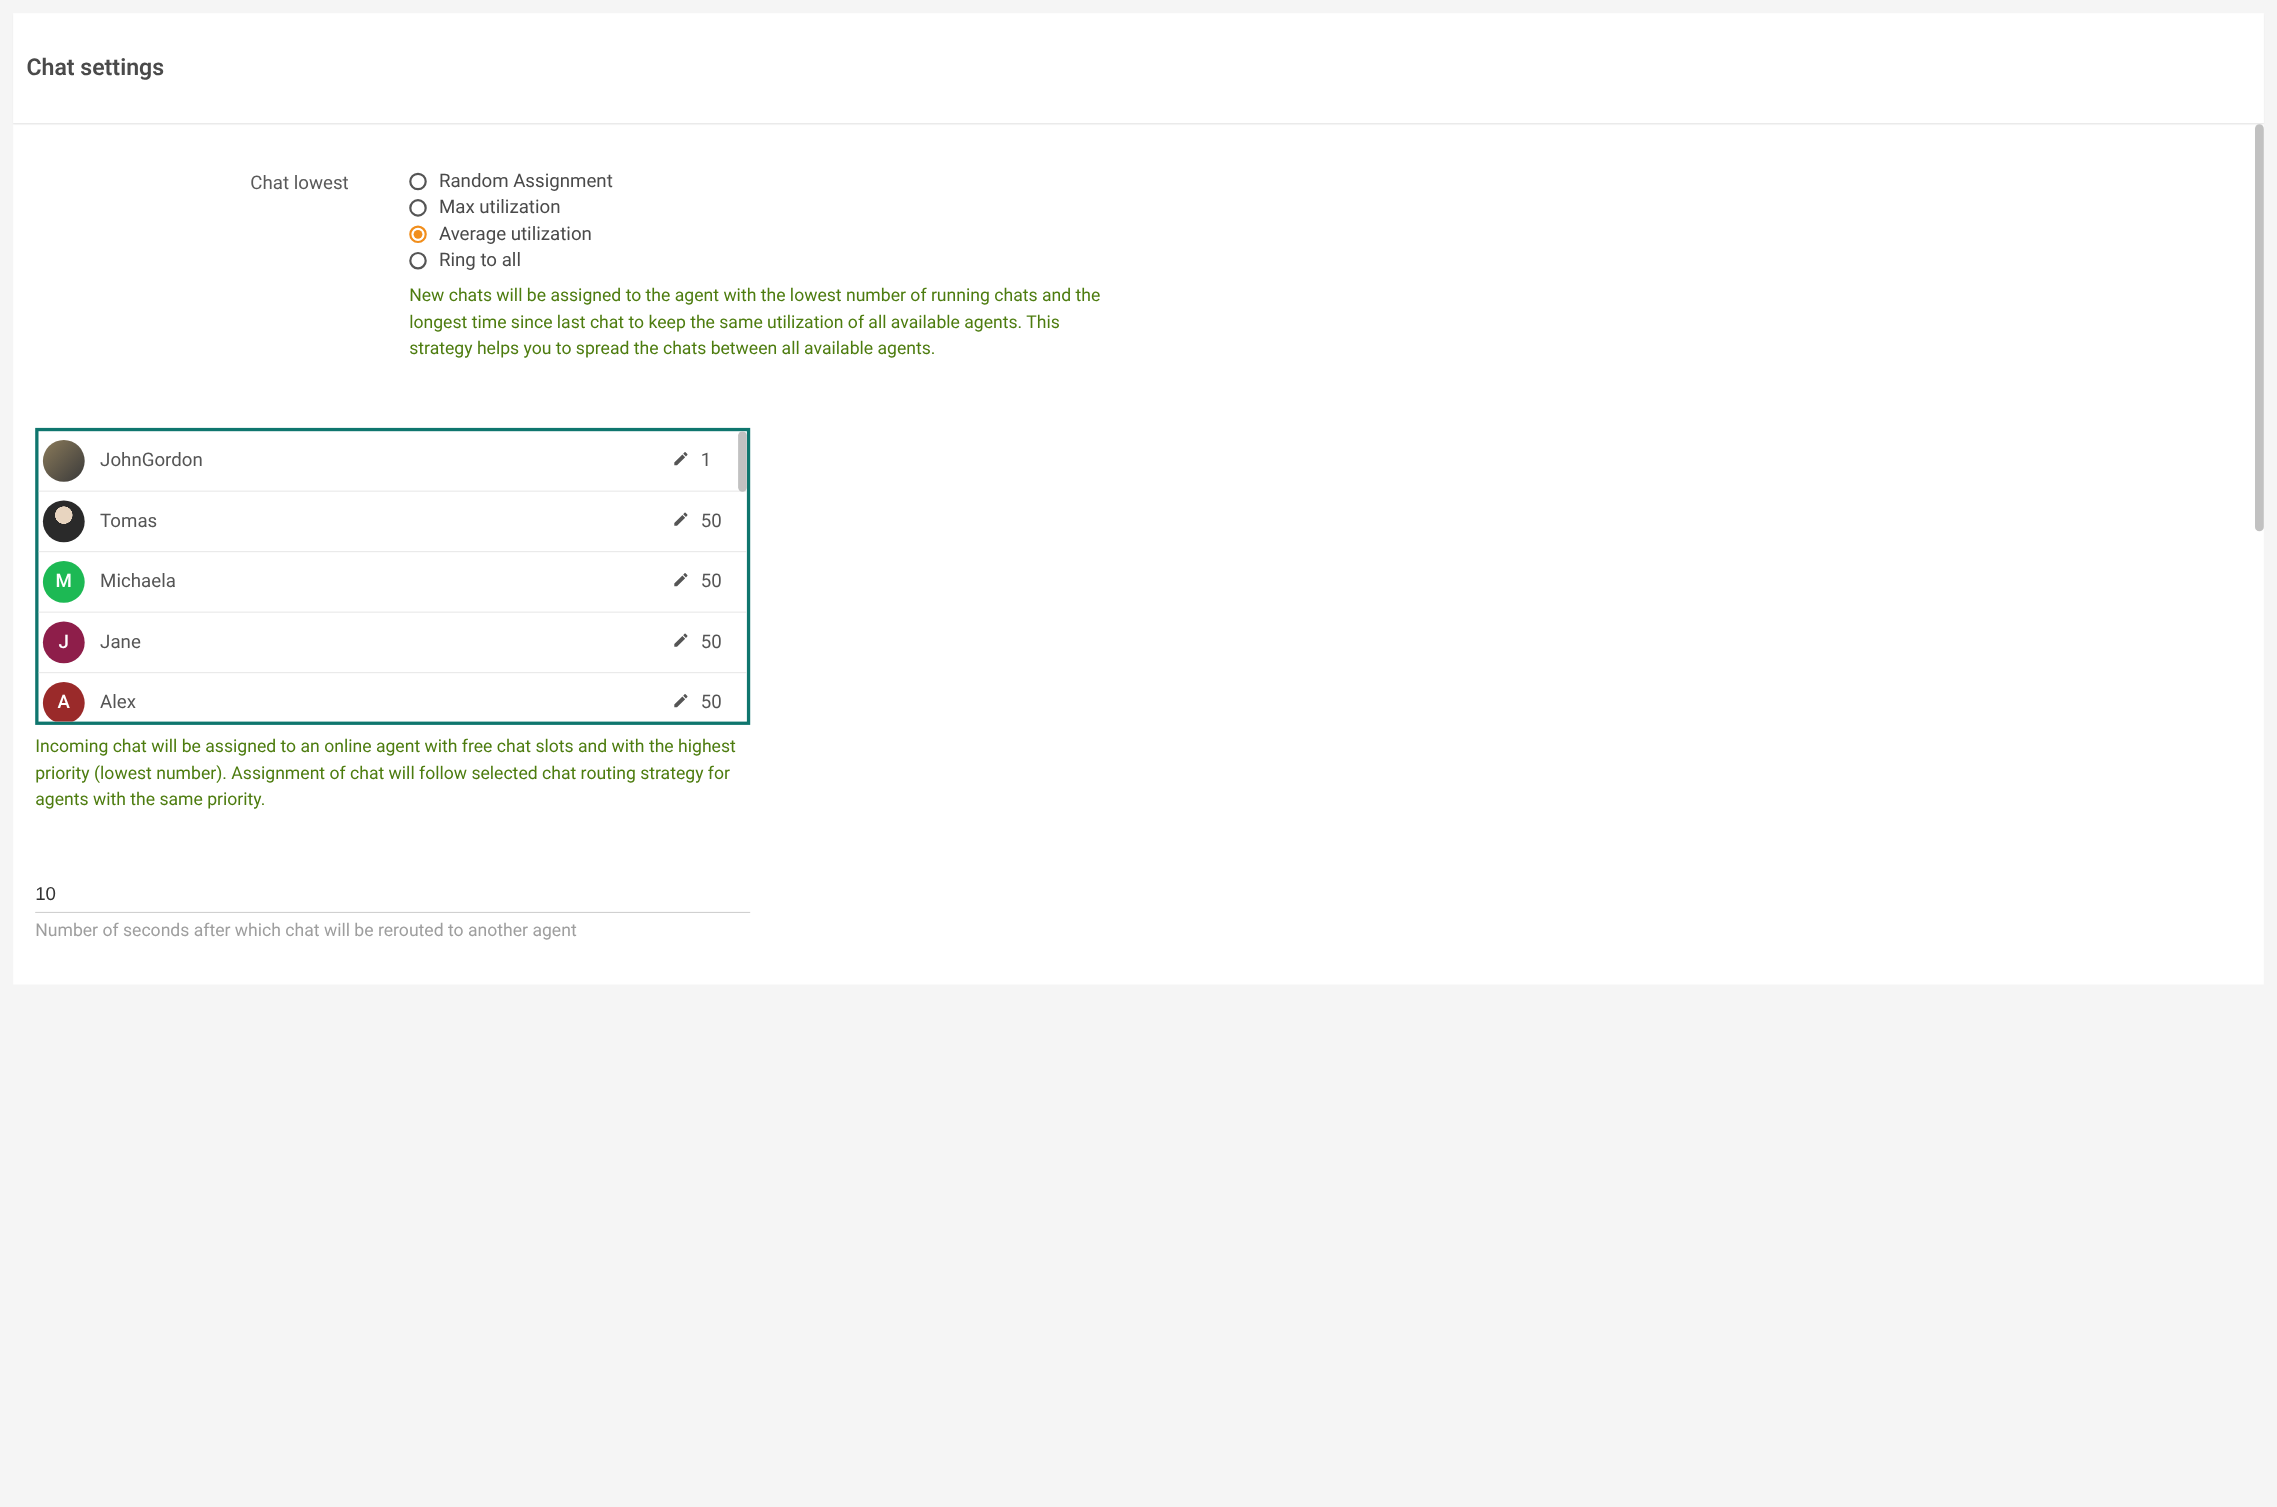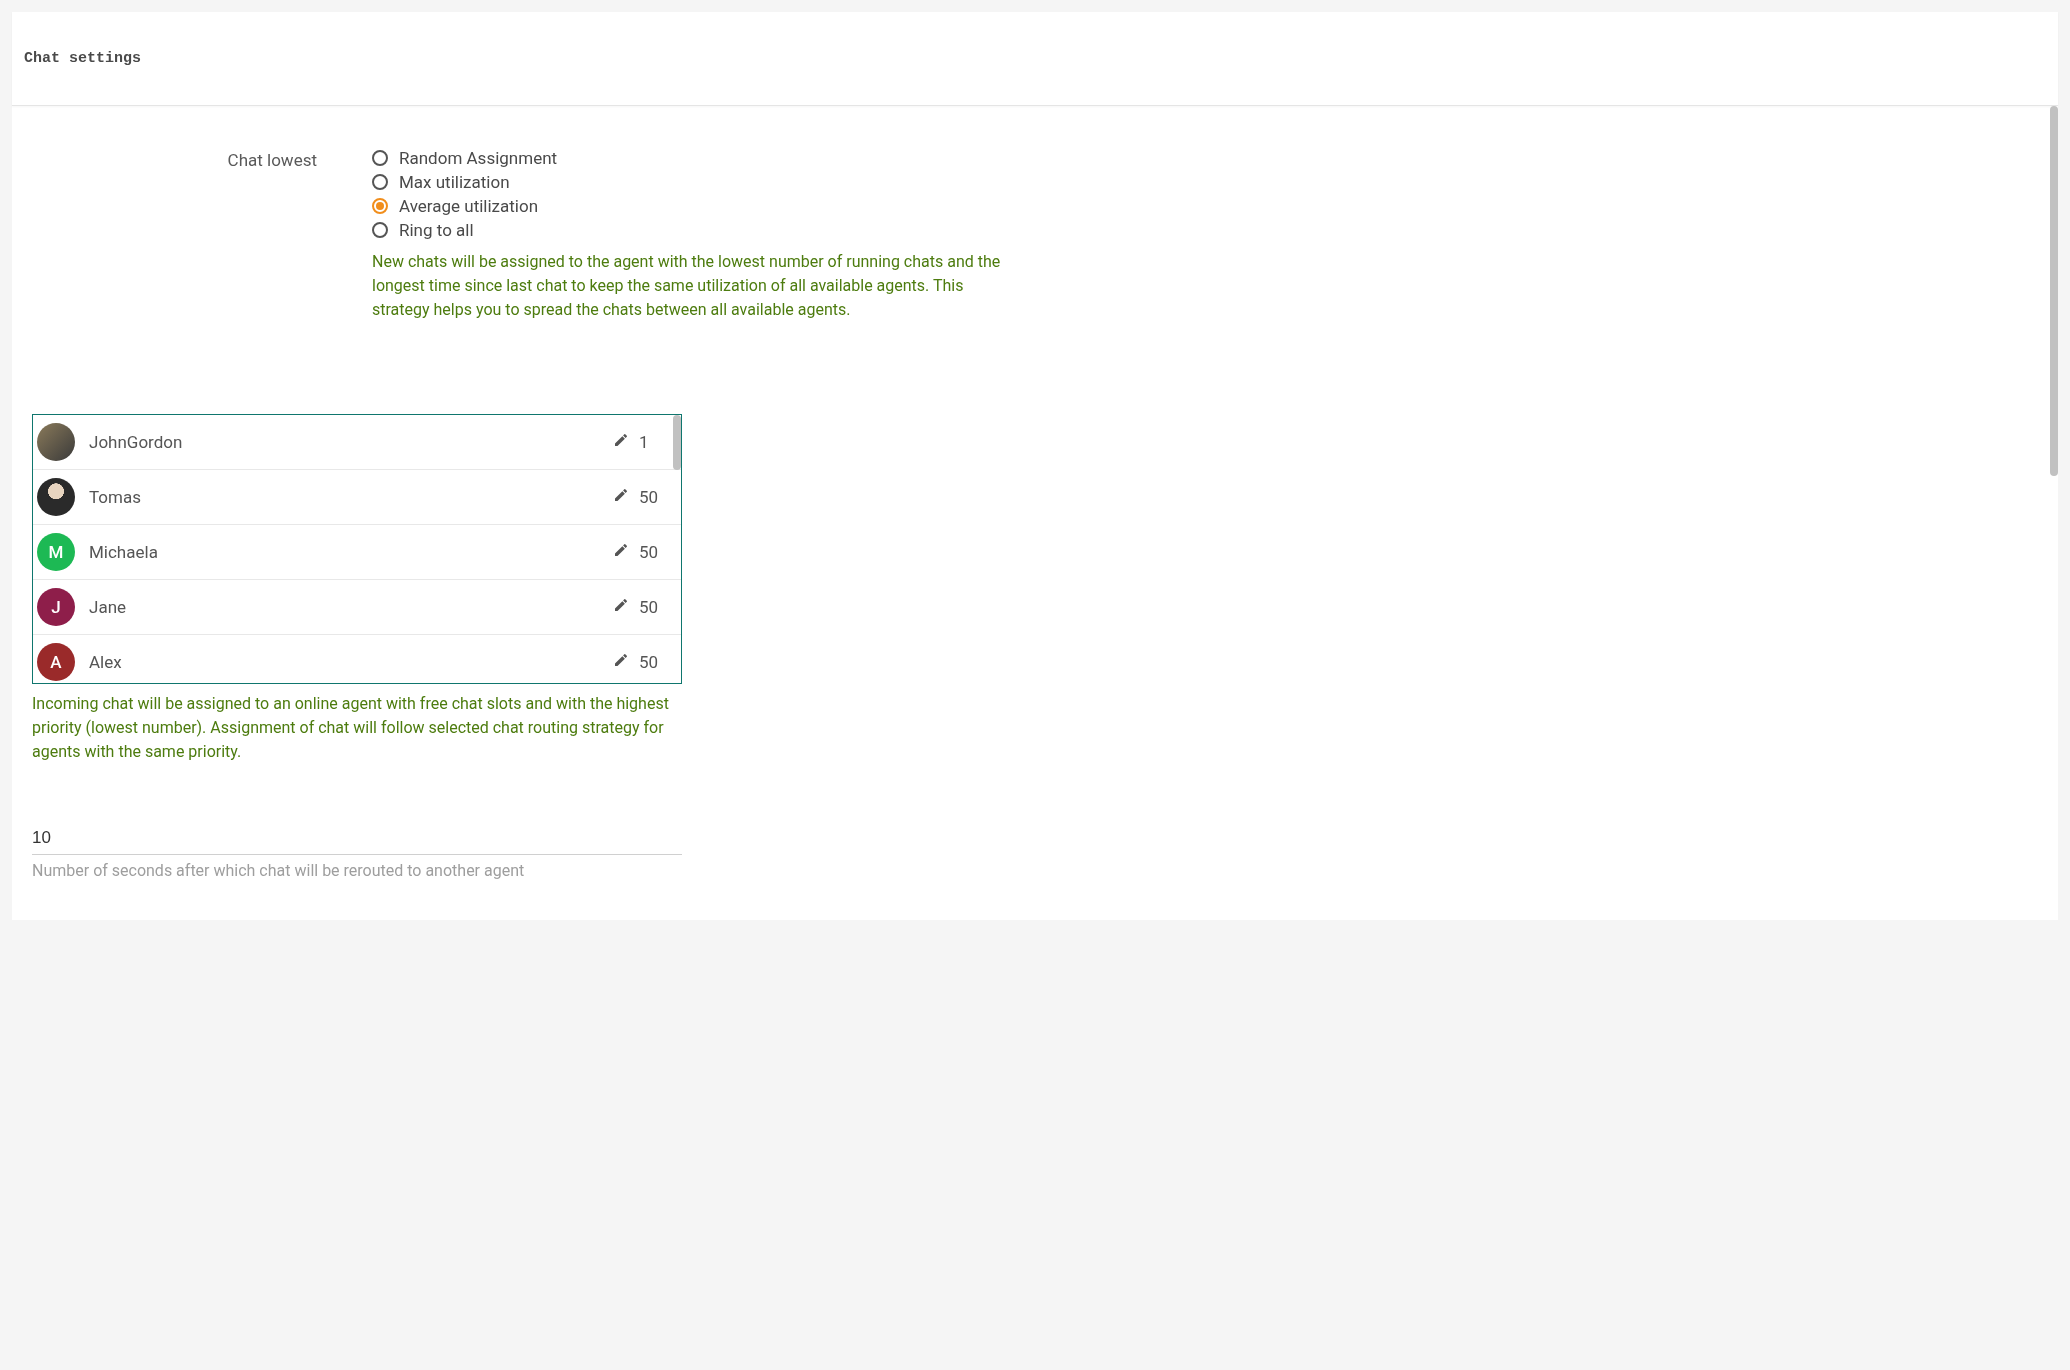--- a/index.html
+++ b/index.html
@@ -18,24 +18,23 @@
       background: #fff;
       min-height: 870px;
       position: relative;
     }
     .header {
       padding: 38px 12px 38px 12px;
       border-bottom: 1px solid #e5e5e5;
       box-shadow: 0 1px 2px rgba(0,0,0,0.04);
     }
     .header h1 {
-      font-size: 15px;
+      font-size: 21px;
       font-weight: 600;
       color: #4a4a4a;
-      font-family: Liberation Mono, monospace;
     }
     .content {
       position: relative;
       padding: 42px 20px 20px 20px;
     }
     .scrollbar-main {
       position: absolute;
       right: 0;
       top: 0;
       width: 8px;
@@ -99,25 +98,24 @@
       color: #4a4a4a;
       font-size: 17px;
     }
     .helper-text {
       color: #4d7c0f;
       font-size: 16px;
       line-height: 1.5;
       margin-top: 8px;
     }
     .agent-list-wrapper {
-      border: 1px solid #0f766e;
+      border: 3px solid #0f766e;
       position: relative;
       max-height: 270px;
       overflow: hidden;
-      margin-top: 32px;
     }
     .agent-list {
       width: 100%;
     }
     .agent-list-scrollbar {
       position: absolute;
       right: 0;
       top: 0;
       width: 8px;
       height: 55px;

